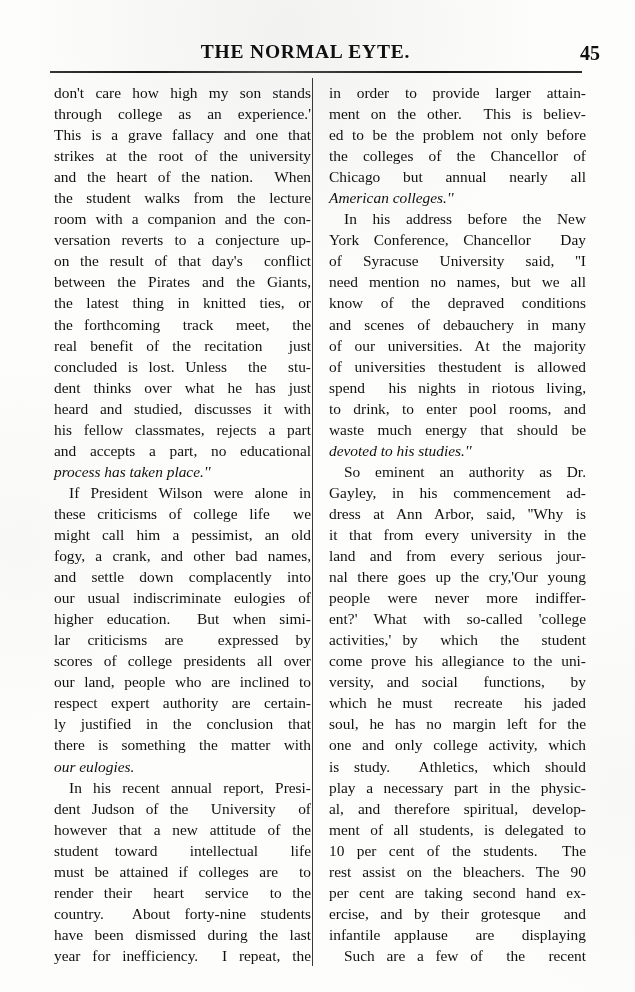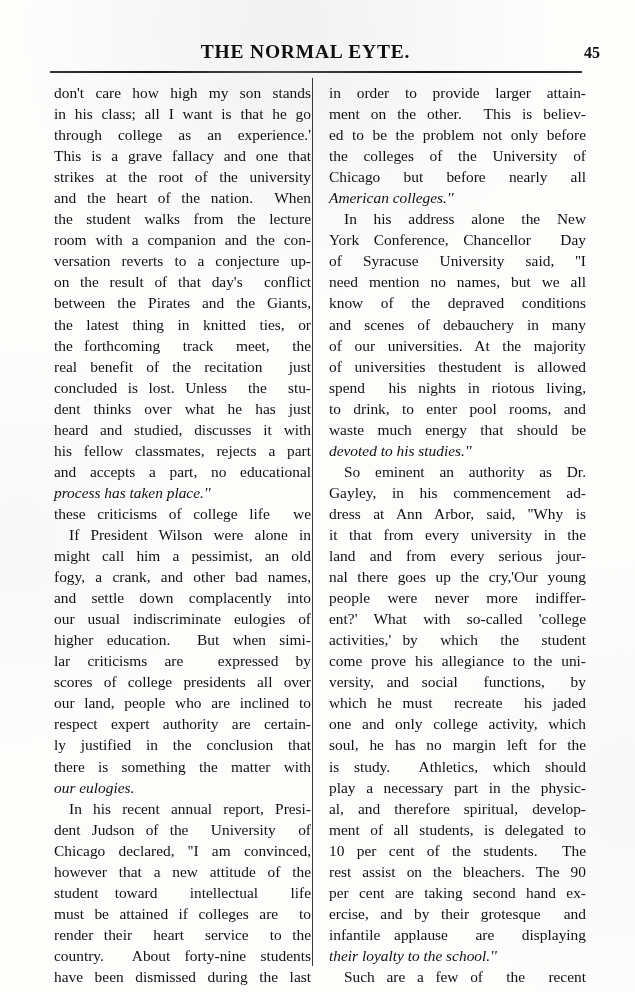--- a/index.html
+++ b/index.html
@@ -44,21 +44,21 @@
     font-size: 19.5px;
     letter-spacing: 0.8px;
     line-height: 24px;
     white-space: nowrap;
   }
   .page-number {
     position: absolute;
     right: 35px;
     top: 1px;
     font-weight: bold;
-    font-size: 16px;
+    font-size: 20px;
     line-height: 24px;
   }
   .header-rule {
     position: absolute;
     left: 50px;
     top: 71px;
     width: 532px;
     height: 2.2px;
     background: linear-gradient(90deg,
         rgba(20,20,20,0.85) 0%,
@@ -111,72 +111,70 @@
   <div class="header">
     <div class="header-title">THE NORMAL EYTE.</div>
     <div class="page-number">45</div>
   </div>
 
   <div class="header-rule"></div>
   <div class="column-rule"></div>
 
   <div class="col col-left">
       <span class="ln">don't care how high my son stands</span>
-      <span class="ln">in his class; all I want is that he go</span>
       <span class="ln">through college as an experience.'</span>
       <span class="ln">This is a grave fallacy and one that</span>
       <span class="ln">strikes at the root of the university</span>
       <span class="ln">and the heart of the nation.  When</span>
       <span class="ln">the student walks from the lecture</span>
       <span class="ln">room with a companion and the con-</span>
       <span class="ln">versation reverts to a conjecture up-</span>
       <span class="ln">on the result of that day's  conflict</span>
       <span class="ln">between the Pirates and the Giants,</span>
       <span class="ln">the latest thing in knitted ties, or</span>
       <span class="ln">the forthcoming  track  meet,  the</span>
       <span class="ln">real benefit of the recitation  just</span>
       <span class="ln">concluded is lost. Unless  the  stu-</span>
       <span class="ln">dent thinks over what he has just</span>
       <span class="ln">heard and studied, discusses it with</span>
       <span class="ln">his fellow classmates, rejects a part</span>
       <span class="ln">and accepts a part, no educational</span>
       <span class="ln ragged">process has taken place.''</span>
+      <span class="ln indent">If President Wilson were alone in</span>
       <span class="ln">these criticisms of college life  we</span>
-      <span class="ln indent">If President Wilson were alone in</span>
       <span class="ln">might call him a pessimist, an old</span>
       <span class="ln">fogy, a crank, and other bad names,</span>
       <span class="ln">and settle down complacently into</span>
       <span class="ln">our usual indiscriminate eulogies of</span>
       <span class="ln">higher education.  But when simi-</span>
       <span class="ln">lar criticisms are  expressed by</span>
       <span class="ln">scores of college presidents all over</span>
       <span class="ln">our land, people who are inclined to</span>
       <span class="ln">respect expert authority are certain-</span>
       <span class="ln">ly justified in the conclusion that</span>
       <span class="ln">there is something the matter with</span>
       <span class="ln ragged">our eulogies.</span>
       <span class="ln indent">In his recent annual report, Presi-</span>
       <span class="ln">dent Judson of the  University  of</span>
-      <span class="ln">Chicago declared, ''I am convinced,</span>
       <span class="ln">however that a new attitude of the</span>
       <span class="ln">student toward  intellectual  life</span>
       <span class="ln">must be attained if colleges are  to</span>
       <span class="ln">render their  heart  service  to the</span>
       <span class="ln">country.  About forty-nine students</span>
       <span class="ln">have been dismissed during the last</span>
       <span class="ln">year for inefficiency.  I repeat, the</span>
     </div>
   <div class="col col-right">
       <span class="ln">in order to provide larger attain-</span>
       <span class="ln">ment on the other.  This is believ-</span>
       <span class="ln">ed to be the problem not only before</span>
-      <span class="ln">the colleges of the University of</span>
-      <span class="ln">Chicago  but  before  nearly  all</span>
+      <span class="ln">the colleges of the Chancellor of</span>
+      <span class="ln">Chicago  but  annual  nearly  all</span>
       <span class="ln ragged">American colleges.''</span>
-      <span class="ln indent">In his address alone the New</span>
+      <span class="ln indent">In his address before the New</span>
       <span class="ln">York Conference, Chancellor  Day</span>
       <span class="ln">of Syracuse University said, ''I</span>
       <span class="ln">need mention no names, but we all</span>
       <span class="ln">know of the depraved conditions</span>
       <span class="ln">and scenes of debauchery in many</span>
       <span class="ln">of our universities. At the majority</span>
       <span class="ln">of universities thestudent is allowed</span>
       <span class="ln">spend  his nights in riotous living,</span>
       <span class="ln">to drink, to enter pool rooms, and</span>
       <span class="ln">waste much energy that should be</span>
@@ -186,28 +184,27 @@
       <span class="ln">dress at Ann Arbor, said, ''Why is</span>
       <span class="ln">it that from every university in the</span>
       <span class="ln">land and from every serious jour-</span>
       <span class="ln">nal there goes up the cry,'Our young</span>
       <span class="ln">people were never more indiffer-</span>
       <span class="ln">ent?' What with so-called 'college</span>
       <span class="ln">activities,' by  which  the  student</span>
       <span class="ln">come prove his allegiance to the uni-</span>
       <span class="ln">versity, and social  functions,  by</span>
       <span class="ln">which he must  recreate  his jaded</span>
+      <span class="ln">soul, he has no margin left for the</span>
       <span class="ln">one and only college activity, which</span>
-      <span class="ln">soul, he has no margin left for the</span>
       <span class="ln">is study.  Athletics, which should</span>
       <span class="ln">play a necessary part in the physic-</span>
       <span class="ln">al, and therefore spiritual, develop-</span>
       <span class="ln">ment of all students, is delegated to</span>
       <span class="ln">10 per cent of the students.  The</span>
       <span class="ln">rest assist on the bleachers. The 90</span>
       <span class="ln">per cent are taking second hand ex-</span>
       <span class="ln">ercise, and by their grotesque  and</span>
       <span class="ln">infantile applause  are  displaying</span>
-      <span class="ln ragged">their loyalty to the school.''</span>
       <span class="ln indent">Such are a few of  the  recent</span>
     </div>
 
 </div>
 
 </body></html>

